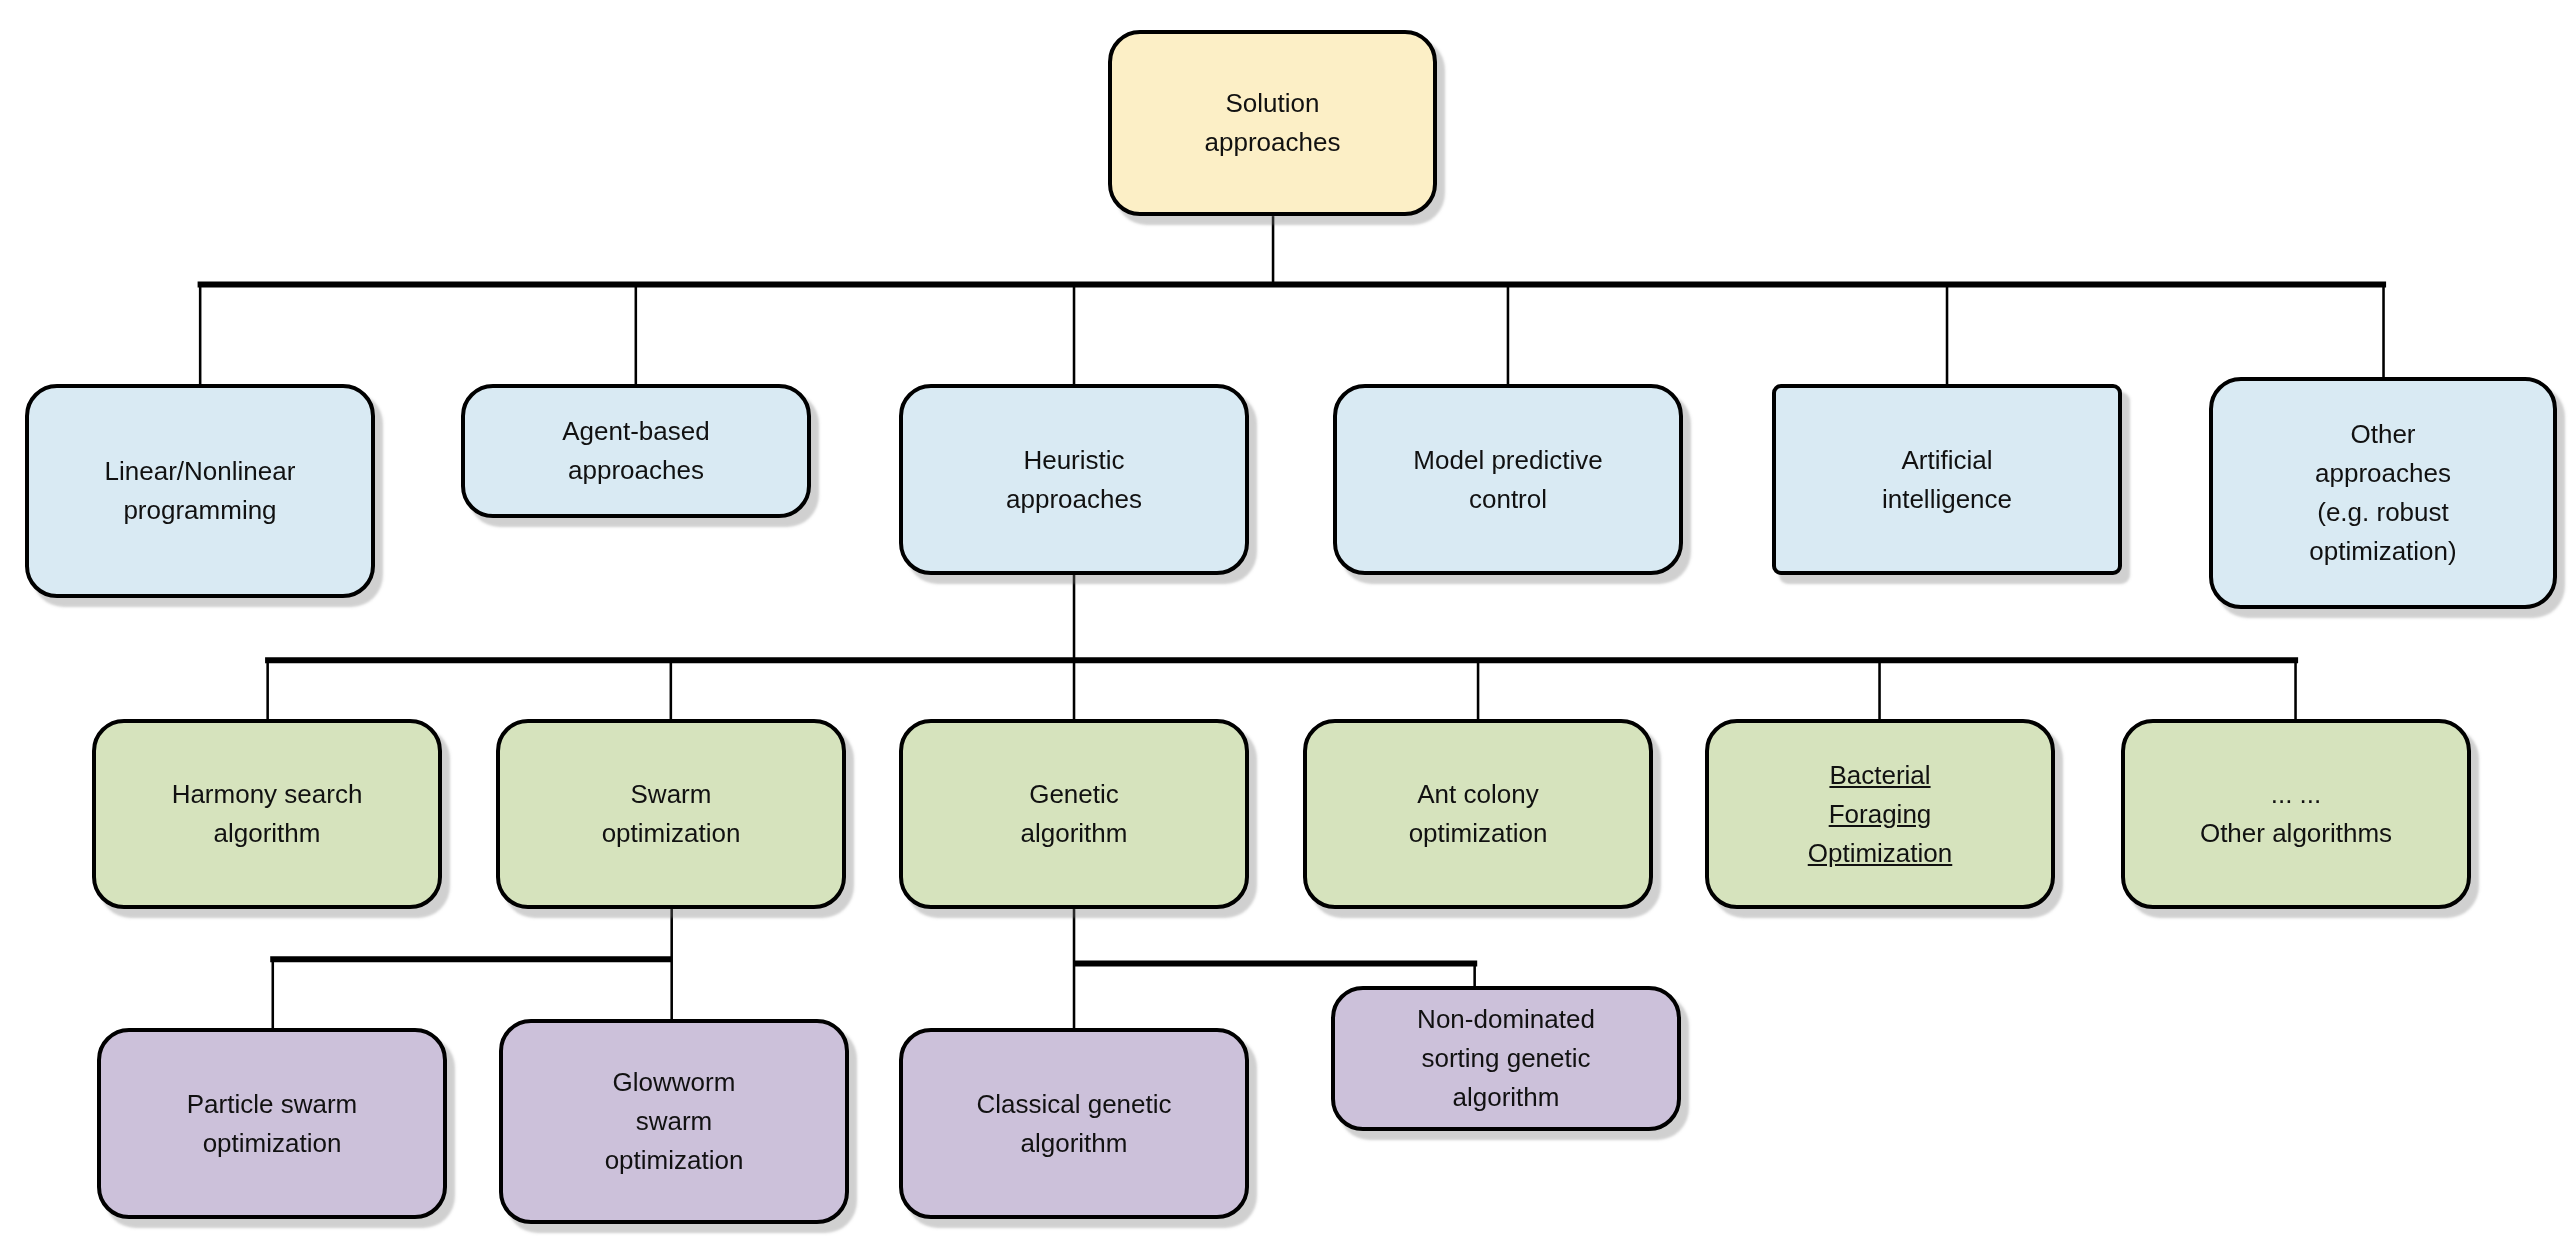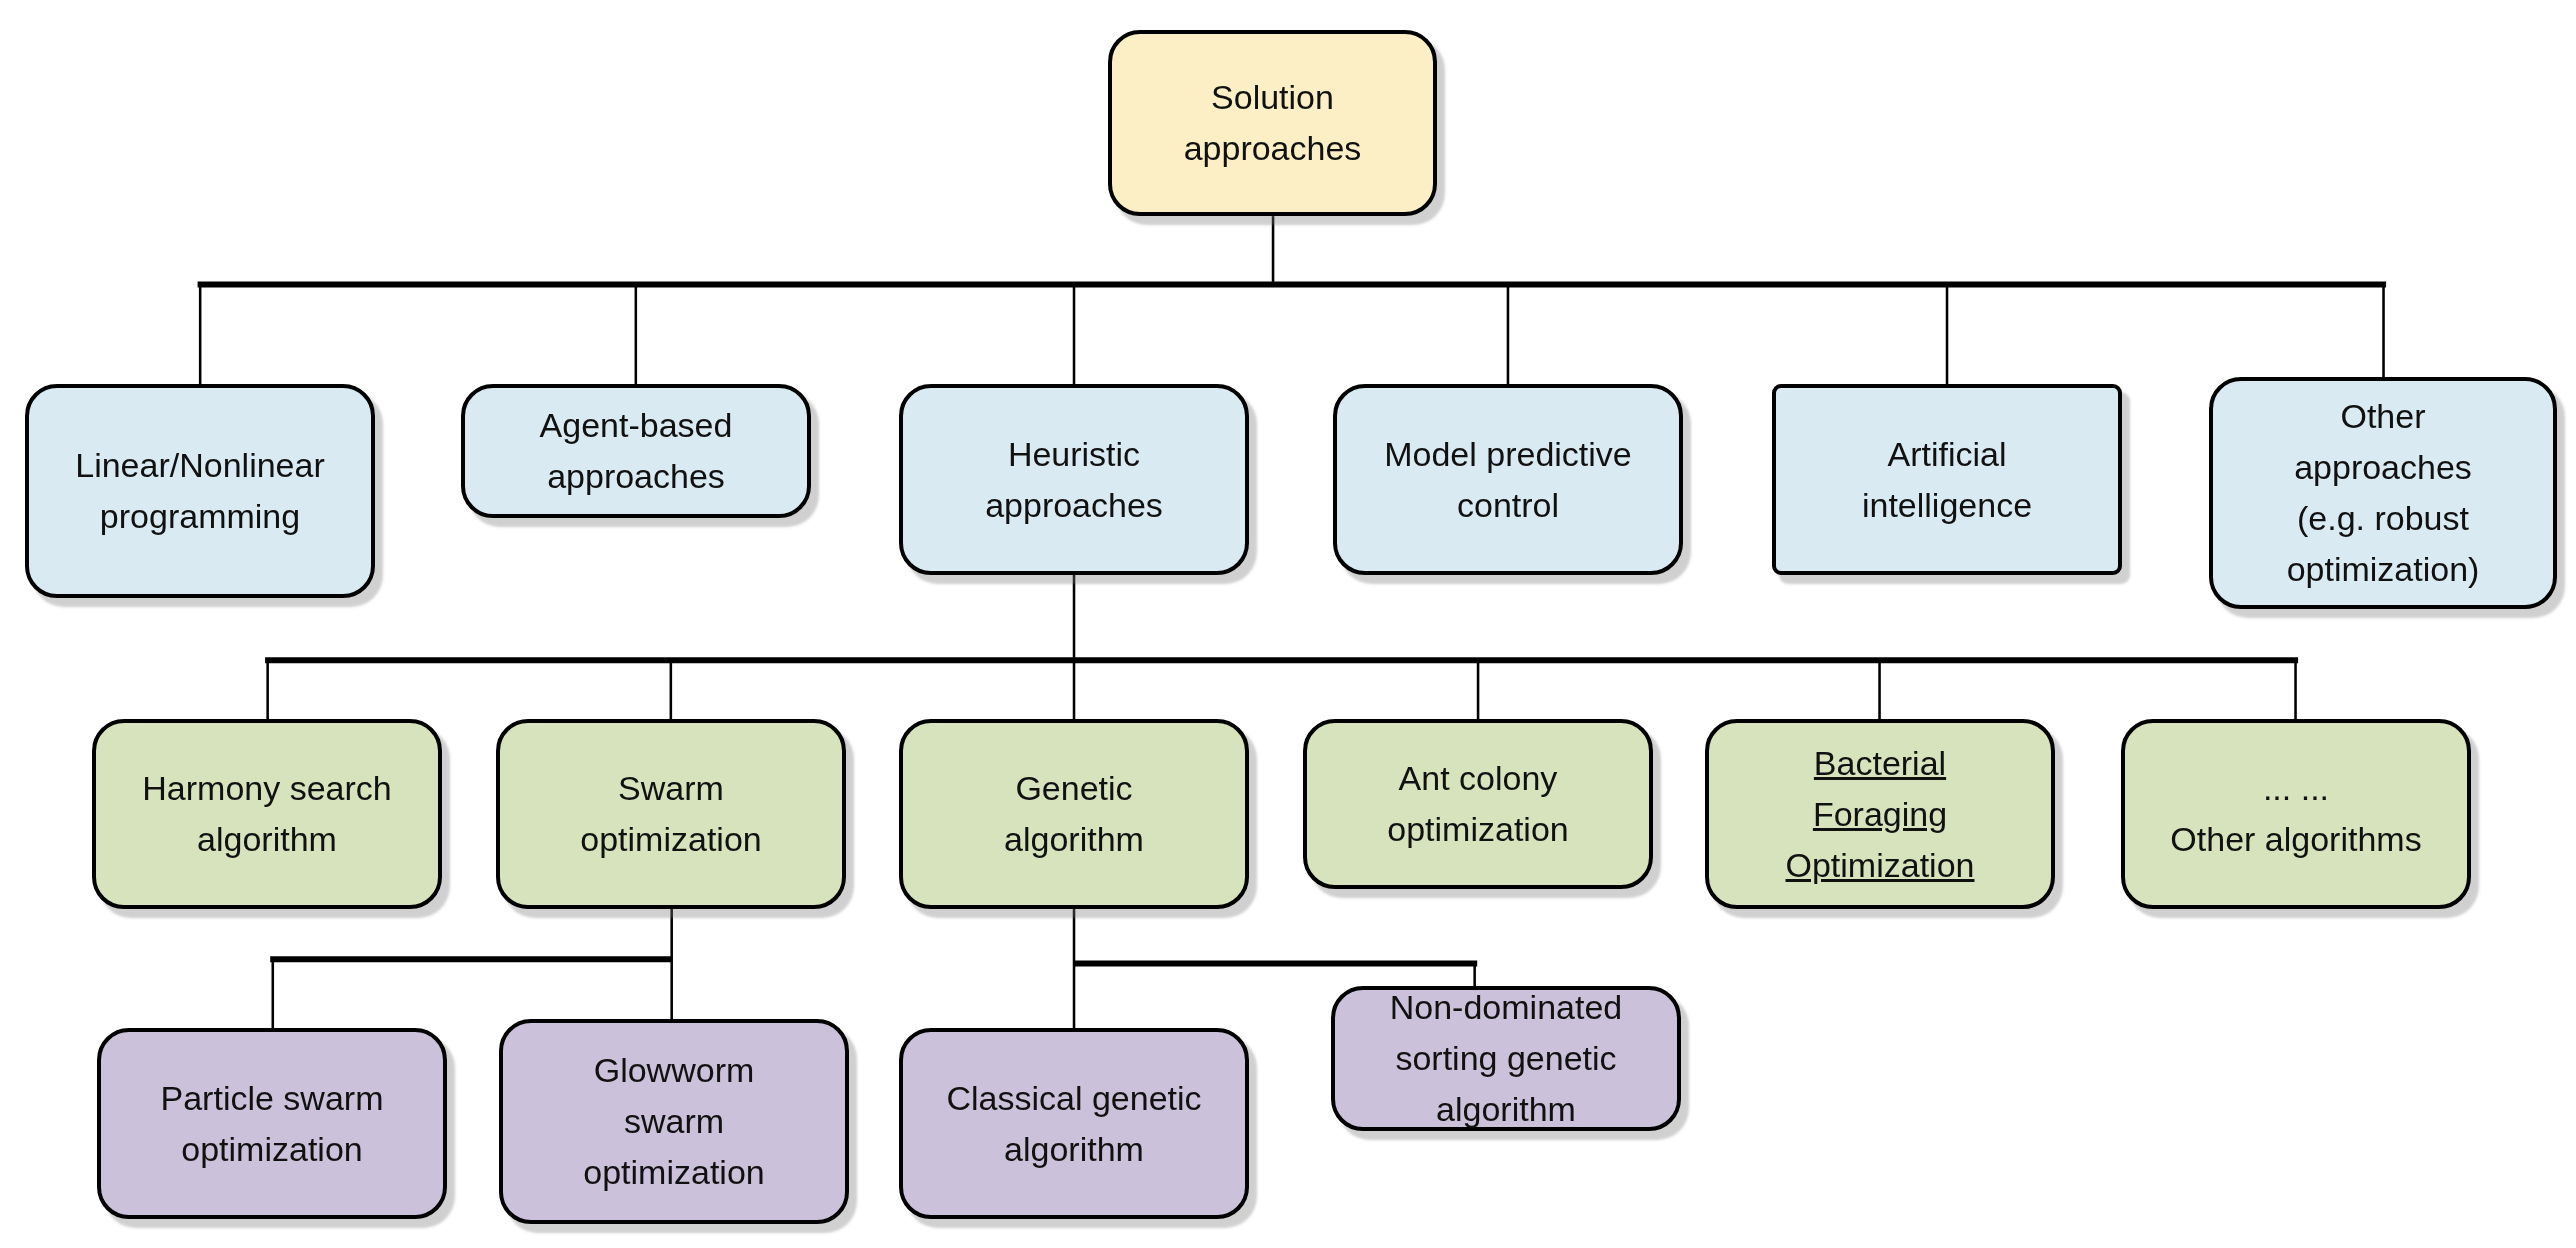--- a/index.html
+++ b/index.html
@@ -25,21 +25,21 @@
   }
   .node {
     position: absolute;
     box-sizing: border-box;
     border: 4.3px solid #000000;
     border-radius: 32px;
     display: flex;
     align-items: center;
     justify-content: center;
     text-align: center;
-    font-size: 34px;
+    font-size: 26px;
     line-height: 1.5;
     color: #111111;
     white-space: pre-line;
     box-shadow: 7.7px 8.5px 2.6px rgba(120,120,120,0.35);
     padding: 5.1px 12px;
   }
   .node-root   { background: #FCEFC6; }
   .node-blue   { background: #D9EAF3; }
   .node-green  { background: #D6E3BD; }
   .node-purple { background: #CCC1DA; }
@@ -95,21 +95,21 @@
 approaches
 (e.g. robust
 optimization)</div>
 
   <div class="node node-green" style="left:92px; top:719px; width:350px; height:190px;">Harmony search
 algorithm</div>
   <div class="node node-green" style="left:496px; top:719px; width:350px; height:190px;">Swarm
 optimization</div>
   <div class="node node-green" style="left:899px; top:719px; width:350px; height:190px;">Genetic
 algorithm</div>
-  <div class="node node-green" style="left:1303px; top:719px; width:350px; height:170px;">Ant colony
+  <div class="node node-green" style="left:1303px; top:719px; width:350px; height:190px;">Ant colony
 optimization</div>
   <div class="node node-green" style="left:1705px; top:719px; width:350px; height:190px;text-decoration:underline;">Bacterial
 Foraging
 Optimization</div>
   <div class="node node-green" style="left:2121px; top:719px; width:350px; height:190px;">... ...
 Other algorithms</div>
 
   <div class="node node-purple" style="left:97px; top:1028px; width:350px; height:191px;">Particle swarm
 optimization</div>
   <div class="node node-purple" style="left:499px; top:1019px; width:350px; height:205px;">Glowworm

